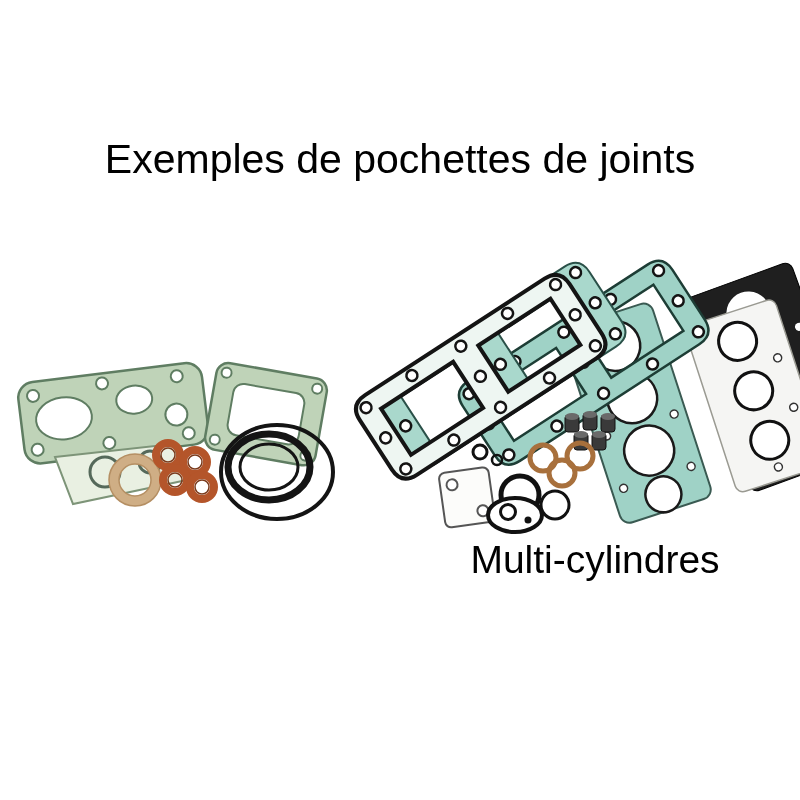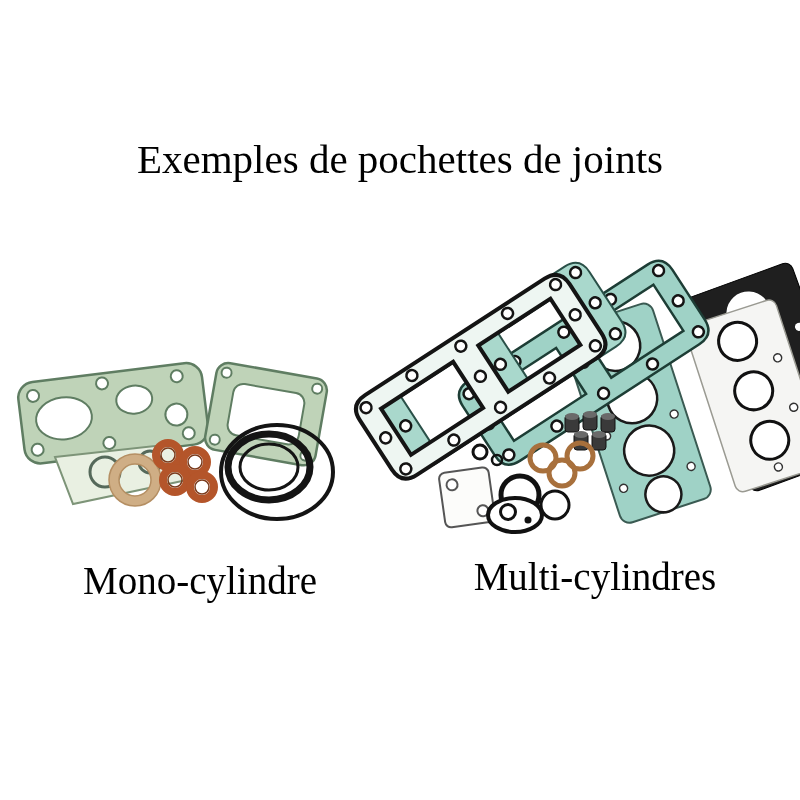--- a/index.html
+++ b/index.html
@@ -1,22 +1,22 @@
 <!DOCTYPE html>
 <html style="--background: #ffffff; --text: #000000; --gasket-green: #bfd3b8; --gasket-green-dark: #5f7d62; --gasket-pale: #e9f0e2; --gasket-teal: #9fd2c6; --gasket-teal-light: #eef6f2; --copper: #b4552a; --brass: #a8703c; --tan: #cfae85; --ink: #141414; --dark-gasket: #1f1f1f;"><head>
 <meta charset="utf-8">
 <style>
   html,body{margin:0;padding:0;background:#fff;}
   .page{position:relative;width:800px;height:676px;background:var(--background,#fff);
-        font-family:Liberation Serif, serif;overflow:hidden;}
+        font-family:Liberation Sans, sans-serif;overflow:hidden;}
   .title{position:absolute;top:136px;left:0;width:800px;text-align:center;
          font-size:41px;line-height:47px;color:var(--text,#000);font-weight:400;}
   .caption{position:absolute;font-size:39px;color:var(--text,#000);font-weight:400;}
   .caption-mono{top:558px;left:20px;width:360px;text-align:center;}
-  .caption-multi{top:554px;left:410px;width:370px;text-align:center;}
+  .caption-multi{top:538px;left:410px;width:370px;text-align:center;}
   .svg-mono{position:absolute;left:5px;top:352px;}
   .svg-multi{position:absolute;left:338px;top:243px;}
 </style>
 </head>
 <body>
 
 <div class="page">
 
   <div class="title">
     <div>Exemples de pochettes de joints</div>
@@ -184,15 +184,14 @@
       <circle cx="242" cy="213" r="13" fill="none" stroke="var(--brass,#a8703c)" stroke-width="5"></circle>
     </g>
 
     <g>
       <ellipse cx="177" cy="272" rx="27" ry="17" fill="#fff" stroke="#111" stroke-width="4"></ellipse>
       <circle cx="170" cy="269" r="7.5" fill="#fff" stroke="#111" stroke-width="3"></circle>
       <circle cx="190" cy="277" r="3.5" fill="#111"></circle>
     </g>
   </svg>
 
-  <div class="caption caption-mono">Mono-cylindre</div>
   <div class="caption caption-multi">Multi-cylindres</div>
 </div>
 
 </body></html>

